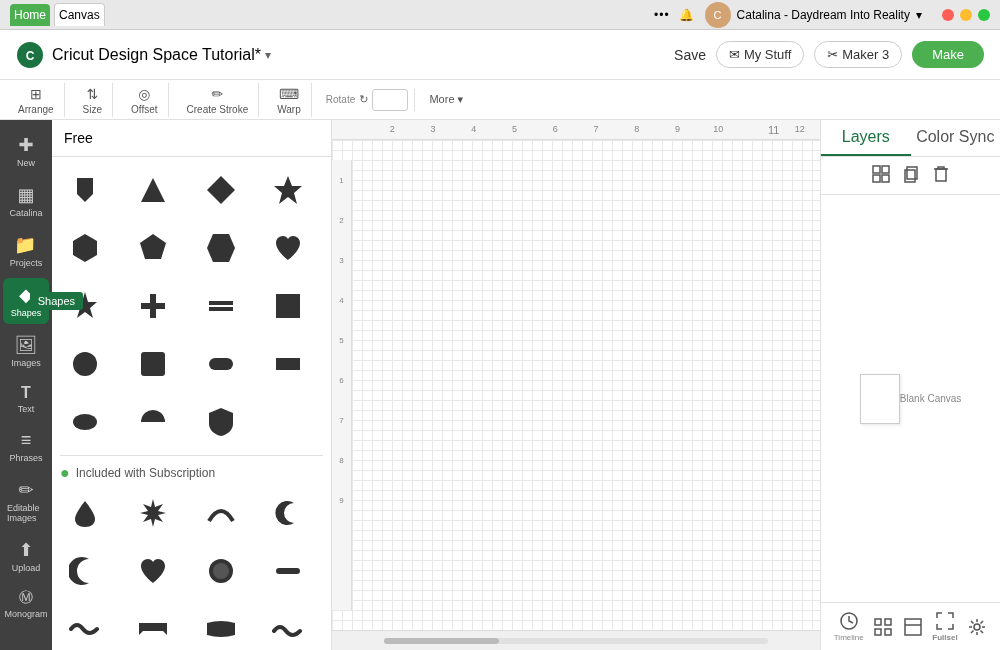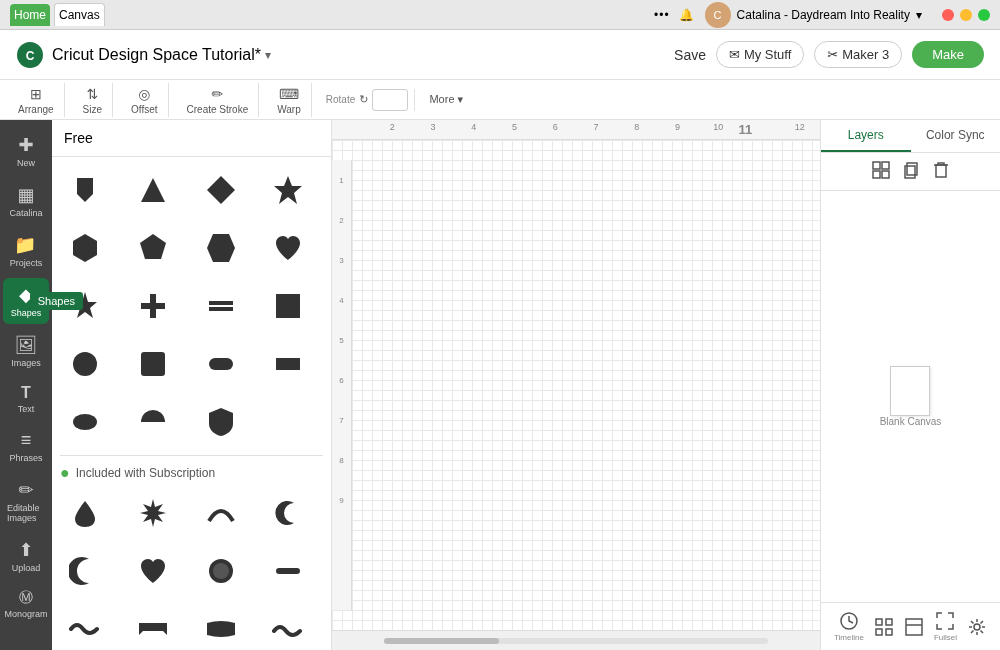--- a/index.html
+++ b/index.html
@@ -62,21 +62,21 @@
 
     
     .canvas-area { flex: 1; background: #d0d0d0; position: relative; overflow: hidden; }
     .ruler-h { height: 20px; background: #f5f5f5; border-bottom: 1px solid #ddd; display: flex; align-items: center; overflow: hidden; }
     .ruler-v { width: 20px; background: #f5f5f5; border-right: 1px solid #ddd; position: absolute; top: 20px; left: 0; bottom: 20px; display: flex; flex-direction: column; }
     .canvas-grid { width: 100%; height: 100%; background-color: #fff; background-image: linear-gradient(#e8e8e8 1px, transparent 1px), linear-gradient(90deg, #e8e8e8 1px, transparent 1px); background-size: 10px 10px; }
 
     
     .right-panel { width: 180px; background: #fff; border-left: 1px solid #e0e0e0; display: flex; flex-direction: column; }
     .right-tabs { display: flex; border-bottom: 1px solid #e0e0e0; }
-    .right-tab { flex: 1; text-align: center; padding: 8px 4px; font-size: 12px; cursor: pointer; color: #555; }
+    .right-tab { flex: 1; text-align: center; padding: 8px 4px; font-size: 16px; cursor: pointer; color: #555; }
     .right-tab.active { color: #1a7340; border-bottom: 2px solid #1a7340; font-weight: 500; }
     .right-panel-actions { display: flex; align-items: center; justify-content: center; gap: 12px; padding: 8px; border-bottom: 1px solid #e0e0e0; }
     .panel-action-btn { background: none; border: none; cursor: pointer; color: #555; font-size: 14px; }
     .layers-content { flex: 1; display: flex; align-items: center; justify-content: center; }
     .blank-canvas-preview { width: 40px; height: 50px; background: #fff; border: 1px solid #ccc; box-shadow: 1px 1px 3px rgba(0,0,0,0.1); }
 
     
     .panel-content::-webkit-scrollbar { width: 4px; }
     .panel-content::-webkit-scrollbar-thumb { background: #ccc; border-radius: 2px; }
   </style>
@@ -414,21 +414,21 @@
       <div style="display:flex; width:100%; overflow:hidden;">
         <div style="width:42px; font-size:9px; color:#888; text-align:center;">2</div>
         <div style="width:42px; font-size:9px; color:#888; text-align:center;">3</div>
         <div style="width:42px; font-size:9px; color:#888; text-align:center;">4</div>
         <div style="width:42px; font-size:9px; color:#888; text-align:center;">5</div>
         <div style="width:42px; font-size:9px; color:#888; text-align:center;">6</div>
         <div style="width:42px; font-size:9px; color:#888; text-align:center;">7</div>
         <div style="width:42px; font-size:9px; color:#888; text-align:center;">8</div>
         <div style="width:42px; font-size:9px; color:#888; text-align:center;">9</div>
         <div style="width:42px; font-size:9px; color:#888; text-align:center;">10</div>
-        <div style="width:42px; font-size:13px; color:#888; text-align:left;font-weight:bold;">11</div>
+        <div style="width:42px; font-size:11px; color:#888; text-align:right;">11</div>
         <div style="width:42px; font-size:9px; color:#888; text-align:center;">12</div>
       </div>
     </div>
 
     <div style="position:absolute; top:20px; left:0; right:0; bottom:20px; display:flex;">
       <div class="ruler-v" style="width:20px; background:#f5f5f5; border-right:1px solid #ddd; overflow:hidden; display:flex; flex-direction:column; align-items:center; padding-top:0;">
         <div style="font-size:8px; color:#888; height:40px; display:flex; align-items:center;">1</div>
         <div style="font-size:8px; color:#888; height:40px; display:flex; align-items:center;">2</div>
         <div style="font-size:8px; color:#888; height:40px; display:flex; align-items:center;">3</div>
         <div style="font-size:8px; color:#888; height:40px; display:flex; align-items:center;">4</div>
@@ -474,21 +474,21 @@
       </button>
       <button class="panel-action-btn" title="Delete">
         <svg width="18" height="18" viewBox="0 0 18 18">
             <polyline points="2,4 16,4" stroke="#555" stroke-width="1.5"></polyline>
             <polyline points="6,4 6,2 12,2 12,4" stroke="#555" stroke-width="1.5" fill="none"></polyline>
             <rect x="4" y="4" width="10" height="12" fill="none" stroke="#555" stroke-width="1.5"></rect>
           </svg>
       </button>
     </div>
     <div class="layers-content">
-      <div style="display:flex; flex-direction:column; align-items:center; ">
+      <div style="display:flex; align-items:center; ">
         <div class="blank-canvas-preview"></div>
         <span style="font-size:10px; color:#888;">Blank Canvas</span>
       </div>
     </div>
 
     <div style="border-top:1px solid #e0e0e0; padding:8px; display:flex; justify-content:space-around; align-items:center;">
       <div style="display:flex; flex-direction:column; align-items:center; gap:2px; cursor:pointer;">
         <svg width="20" height="20" viewBox="0 0 20 20">
             <circle cx="10" cy="10" r="8" fill="none" stroke="#555" stroke-width="1.5"></circle>
             <polyline points="10,5 10,10 14,12" stroke="#555" stroke-width="1.5" fill="none"></polyline>
@@ -509,21 +509,21 @@
             <line x1="2" y1="8" x2="18" y2="8" stroke="#555" stroke-width="1.5"></line>
           </svg>
       </div>
       <div style="display:flex; flex-direction:column; align-items:center; gap:2px; cursor:pointer;">
         <svg width="20" height="20" viewBox="0 0 20 20">
             <polyline points="2,7 2,2 7,2" fill="none" stroke="#555" stroke-width="1.5"></polyline>
             <polyline points="13,2 18,2 18,7" fill="none" stroke="#555" stroke-width="1.5"></polyline>
             <polyline points="2,13 2,18 7,18" fill="none" stroke="#555" stroke-width="1.5"></polyline>
             <polyline points="13,18 18,18 18,13" fill="none" stroke="#555" stroke-width="1.5"></polyline>
           </svg>
-        <span style="font-size:8px; color:#888;">Fullsel</span>
+        <span style="font-size:8px; color:#888;font-weight:bold;">Fullsel</span>
       </div>
       <div style="display:flex; flex-direction:column; align-items:center; gap:2px; cursor:pointer;">
         <svg width="20" height="20" viewBox="0 0 20 20">
             <circle cx="10" cy="10" r="3" fill="none" stroke="#555" stroke-width="1.5"></circle>
             <path d="M10,2 L10,5 M10,15 L10,18 M2,10 L5,10 M15,10 L18,10 M4,4 L6.5,6.5 M13.5,13.5 L16,16 M16,4 L13.5,6.5 M6.5,13.5 L4,16" stroke="#555" stroke-width="1.5"></path>
           </svg>
       </div>
     </div>
   </div>
 

